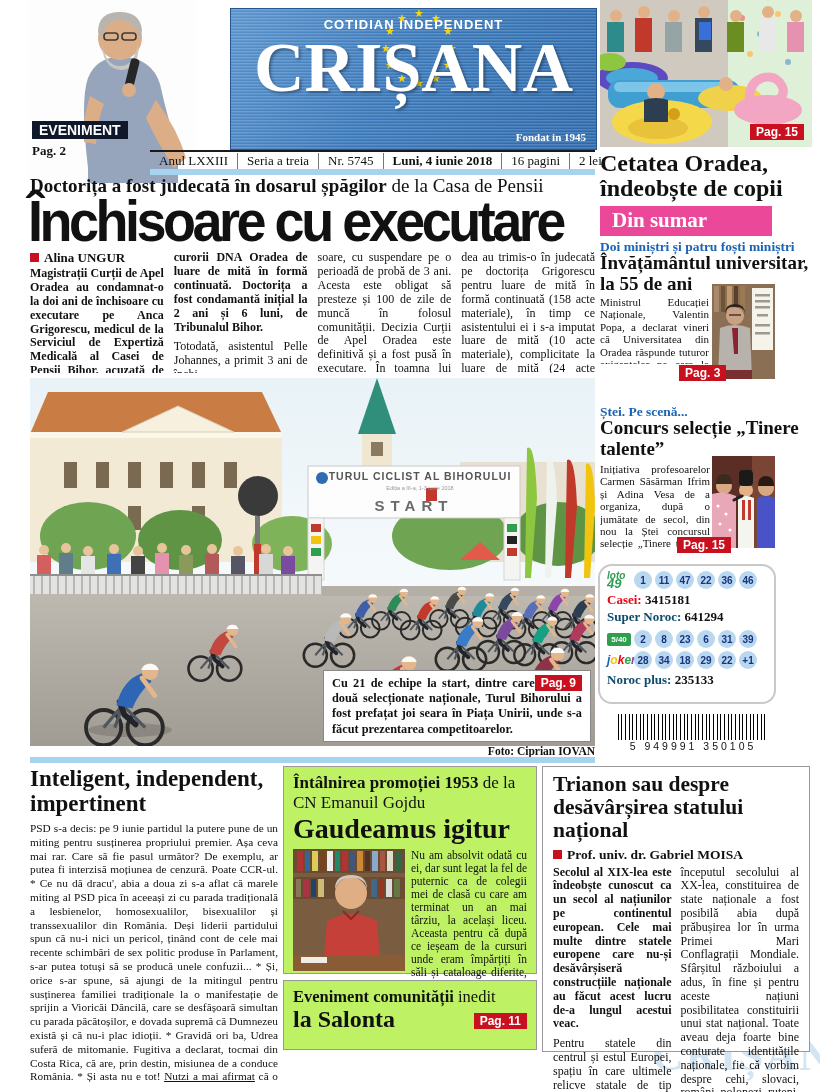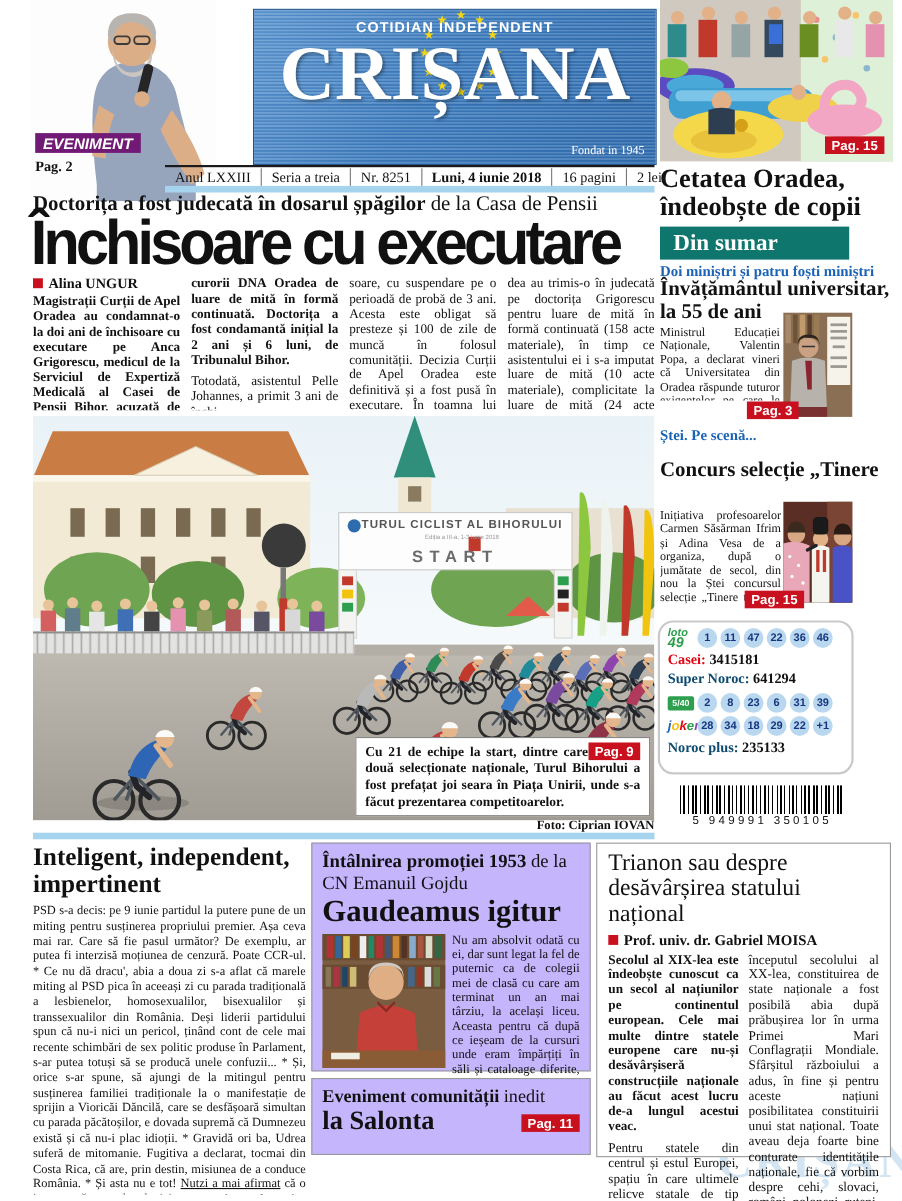--- a/index.html
+++ b/index.html
@@ -11,31 +11,31 @@
           font-weight:bold;font-size:12px;line-height:16px;padding:0 6px;}
   
   .masthead{left:230px;top:8px;width:365px;height:140px;border:1px solid #24578f;
     background:
       repeating-linear-gradient(180deg, rgba(255,255,255,.16) 0 1px, rgba(10,40,80,.10) 2px, rgba(255,255,255,0) 3px),
       linear-gradient(125deg,#5e98d2 0%,#3d7cbe 45%,#2f6cae 100%);}
   .tagline{position:absolute;top:8px;left:0;width:100%;text-align:center;color:#fff;
     font-family:"Liberation Sans",sans-serif;font-weight:bold;font-size:13px;letter-spacing:1px;}
   .m-title{position:absolute;top:24px;left:0;width:100%;text-align:center;color:#fff;
     font-size:70px;font-weight:bold;line-height:1;text-shadow:2px 2px 3px rgba(0,0,0,.35);}
-  .founded{position:absolute;right:10px;bottom:6px;color:#fff;font-weight:normal;font-size:11px;}
+  .founded{position:absolute;right:10px;bottom:6px;color:#fff;font-weight:bold;font-size:11px;}
   .infobar{left:150px;top:150px;width:445px;height:17px;border-top:2px solid #1a1a1a;
     display:flex;align-items:center;font-size:13px;}
   .infobar span{padding:0 9px;border-left:1px solid #777;white-space:nowrap;}
   .infobar span:first-child{border-left:none;}
   .infobar .bd{font-weight:bold;}
   .bluebar{left:150px;top:169px;width:445px;height:6px;background:#a6d3ee;}
   .bluebar2{left:30px;top:757px;width:565px;height:6px;background:#a6d3ee;}
   
-  .ev-badge{left:32px;top:121px;background:#701a75;color:#fff;font-family:"Liberation Sans",sans-serif;
-    font-weight:bold;font-size:14px;padding:1px 7px;font-style:italic;}
+  .ev-badge{left:32px;top:121px;background:#0f172a;color:#fff;font-family:"Liberation Sans",sans-serif;
+    font-weight:bold;font-size:14px;padding:1px 7px;}
   .ev-page{left:32px;top:143px;font-weight:bold;font-size:13px;}
   
   .kicker{left:30px;top:175px;width:565px;font-size:19px;}
   .kicker b{font-weight:bold;}
   .headline{left:28px;top:192px;width:570px;font-family:"Liberation Sans",sans-serif;font-weight:bold;
     font-size:54px;letter-spacing:-3.5px;line-height:1.0;white-space:nowrap;transform:scaleY(1.06);transform-origin:top left;}
   .lead-cols{left:30px;top:251px;width:565px;height:122px;display:flex;gap:10px;overflow:hidden;}
   .lead-cols .col{flex:1;font-size:12px;line-height:13.9px;}
   .lead-cols .b{font-weight:bold;}
   .byline{font-weight:bold;font-size:13px;margin-bottom:2px;}
@@ -43,21 +43,21 @@
   
   .race{left:30px;top:378px;width:565px;height:368px;overflow:hidden;}
   .race-cap{position:absolute;right:4px;bottom:4px;width:250px;background:#fff;border:1px solid #888;
     padding:5px 8px 4px 8px;font-weight:bold;font-size:12.3px;line-height:1.25;text-align:justify;}
   .race-cap .pbadge{float:right;margin-top:-1px;}
   .credit{left:400px;top:745px;width:195px;text-align:right;font-weight:bold;font-size:11.5px;font-family:Liberation Serif, serif;}
   
   .rail-photo{left:600px;top:0;width:212px;height:147px;overflow:hidden;}
   .rail-photo .pbadge{position:absolute;right:8px;bottom:7px;}
   .rail-h1{left:600px;top:151px;width:212px;font-weight:bold;font-size:24px;line-height:1.04;}
-  .sumbar{left:600px;top:206px;width:160px;background:#0f766e;color:#fff;font-weight:bold;
+  .sumbar{left:600px;top:206px;width:160px;background:#ec4899;color:#fff;font-weight:bold;
     font-size:21px;padding:2px 0 3px 12px;}
   .rkicker{color:#1a63b5;font-weight:bold;font-size:13.5px;}
   .rh{font-weight:bold;font-size:19px;line-height:1.08;}
   .rbody{font-size:11px;line-height:12.4px;}
   
   .lotto{left:598px;top:564px;width:178px;height:140px;border:2px solid #c9c9c9;border-radius:14px;
     padding:5px 7px;box-sizing:border-box;font-family:"Liberation Sans",sans-serif;}
   .lrow{display:flex;align-items:center;gap:3px;margin-bottom:3px;}
   .ball{width:18px;height:18px;border-radius:50%;background:#b9d8f0;color:#16357f;font-weight:bold;
     font-size:10px;display:flex;align-items:center;justify-content:center;flex:none;}
@@ -70,33 +70,33 @@
   .lab-pink{color:#0c4a6e;}
   
   .barcode{left:618px;top:714px;width:150px;}
   .bars{height:26px;background:repeating-linear-gradient(90deg,#000 0 1.5px,#fff 1.5px 3px,#000 3px 4.5px,#fff 4.5px 7px,#000 7px 8px,#fff 8px 11px);}
   .bdigits{font-family:"Liberation Sans",sans-serif;font-size:10.5px;letter-spacing:3px;text-align:center;}
   
   .op-h{left:30px;top:766px;width:250px;font-weight:bold;font-size:23px;line-height:1.1;}
   .op-body{left:30px;top:822px;width:248px;height:264px;font-size:11.3px;line-height:13.8px;overflow:hidden;}
   .op-body u{text-decoration:underline;}
   .op-cont{font-style:italic;font-weight:bold;font-size:10.5px;}
-  .mbox{left:283px;width:254px;border:1px solid #999;background:#c4b5fd;box-sizing:border-box;padding:6px 9px;}
+  .mbox{left:283px;width:254px;border:1px solid #999;background:#bef264;box-sizing:border-box;padding:6px 9px;}
   .gj{top:766px;height:208px;}
   .gj-k{font-size:17px;line-height:1.15;}
   .gj-h{font-weight:bold;font-size:28px;line-height:1.05;margin:2px 0 6px 0;}
   .gj-flex{display:flex;gap:6px;}
   .gj-body{flex:1;font-size:11.5px;line-height:13px;}
   .gj-det{font-style:italic;font-weight:bold;font-size:11px;text-align:right;}
   .ex{top:980px;height:70px;}
   .ex-k{font-size:16.5px;}
   .ex-h{font-weight:bold;font-size:24px;line-height:1.02;}
   .tr-box{left:542px;top:766px;width:268px;height:286px;border:1px solid #999;background:#fff;
     box-sizing:border-box;padding:6px 10px;z-index:2;}
-  .tr-h{font-weight:normal;font-size:21.5px;line-height:1.08;}
+  .tr-h{font-weight:bold;font-size:21.5px;line-height:1.08;}
   .tr-by{font-weight:bold;font-size:13.5px;margin:4px 0 3px 0;}
   .tr-cols{display:flex;gap:9px;}
   .tr-cols .col{flex:1;font-size:12px;line-height:13.8px;}
   .watermark{left:652px;top:1030px;font-weight:bold;font-size:44px;letter-spacing:2px;color:#d3e5f2;z-index:1;}
   svg text{font-family:"Liberation Sans",sans-serif;}
 </style>
 </head>
 <body>
 
 <div class="page">
@@ -135,21 +135,21 @@
           <text x="29" y="17">★</text>
       </g>
     </svg>
     <div class="m-title">CRIȘANA</div>
     <div class="founded">Fondat in 1945</div>
   </div>
 
   <div class="abs infobar">
     <span>Anul LXXIII</span>
     <span>Seria a treia</span>
-    <span>Nr. 8251</span>
+    <span>Nr. 5745</span>
     <span class="bd">Luni, 4 iunie 2018</span>
     <span>16 pagini</span>
     <span>2 lei</span>
   </div>
   <div class="abs bluebar"></div>
 
   <div class="abs kicker">
     <b>Doctorița a fost judecată în dosarul șpăgilor</b><span> de la Casa de Pensii</span>
   </div>
   <div class="abs headline">Închisoare cu executare</div>
@@ -395,23 +395,24 @@
       </g>
     <circle cx="23" cy="32" r="9" fill="#caa183"></circle>
     <path d="M13 30 Q13 20 23 20 Q33 20 33 30 L32 26 Q28 22 23 23 Q17 22 14 27 Z" fill="#2a2320"></path>
     <line x1="17" y1="31" x2="29" y2="31" stroke="#333" stroke-width="1.4"></line>
     <path d="M8 44 Q23 38 38 44 L40 95 L6 95 Z" fill="#b8b2ac"></path>
     <path d="M20 44 L22 70 L26 70 L26 44 Z" fill="#8a2430"></path>
     <rect x="6" y="86" width="34" height="9" fill="#7a3030"></rect>
   </svg>
   <span class="abs pbadge" style="left:679px;top:365px">Pag. 3</span>
 
-  <div class="abs rkicker" style="left:600px;top:388px;width:212px">Ștei. Pe scenă...</div>
+  <div class="abs rkicker" style="left:600px;top:404px;width:212px">Ștei. Pe scenă...</div>
   <div class="abs rh" style="left:600px;top:418px;width:212px">
     <div>Concurs selecție „Tinere</div>
+      <div>talente”</div>
   </div>
   <div class="abs rbody jt" style="left:600px;top:463px;width:110px;height:86px;overflow:hidden">Inițiativa profesoarelor Carmen Săsărman Ifrim și Adina Vesa de a organiza, după o jumătate de secol, din nou la Ștei concursul selecție „Tinere talente” s-a dovedit a fi o alegere foarte bună.</div>
   <svg class="abs" style="left:712px;top:456px" width="63" height="92" viewBox="0 0 63 92">
     <rect width="63" height="92" fill="#5a2d25"></rect>
     <rect x="40" width="23" height="92" fill="#7a4535"></rect>
     <circle cx="12" cy="30" r="8" fill="#d8a885"></circle>
     <path d="M4 28 Q4 18 12 18 Q20 18 20 28 Z" fill="#3a2a20"></path>
     <path d="M0 38 Q12 34 24 40 L24 92 L0 92 Z" fill="#e8a8b8"></path>
     <g fill="#fff">
         <circle cx="6" cy="50" r="1.5"></circle>

